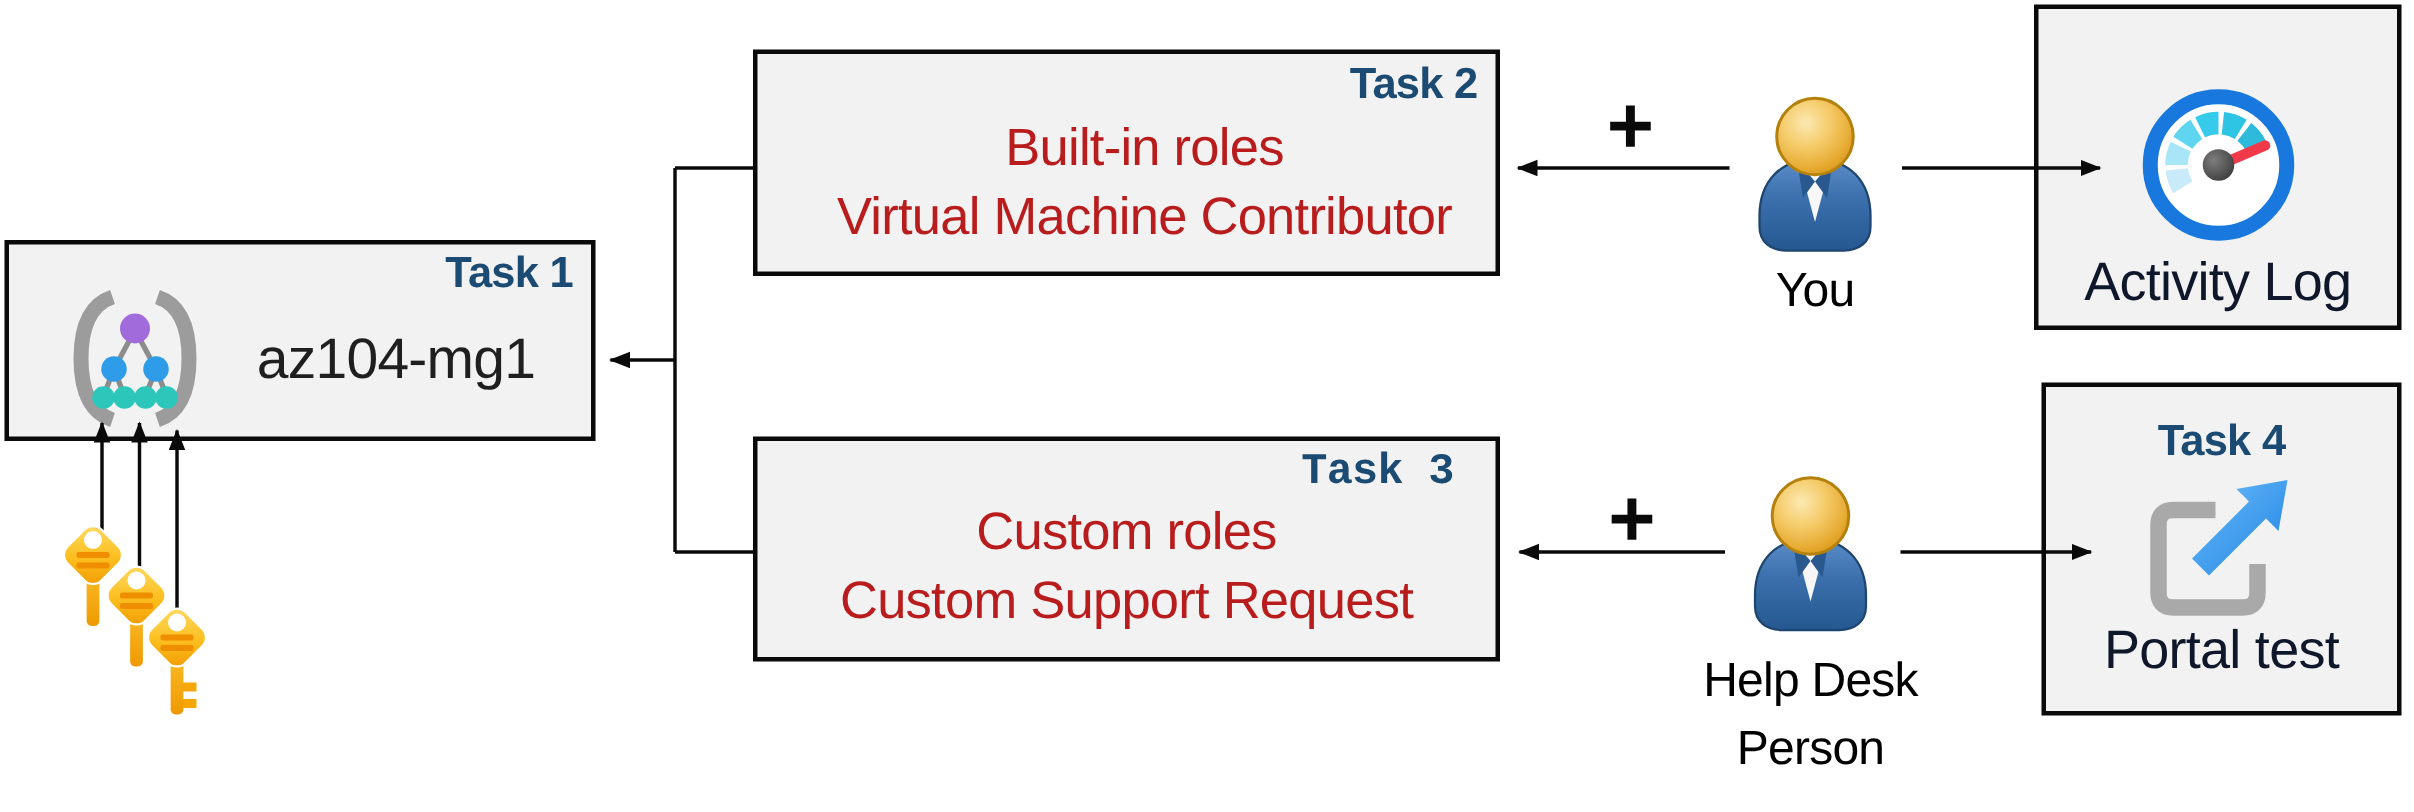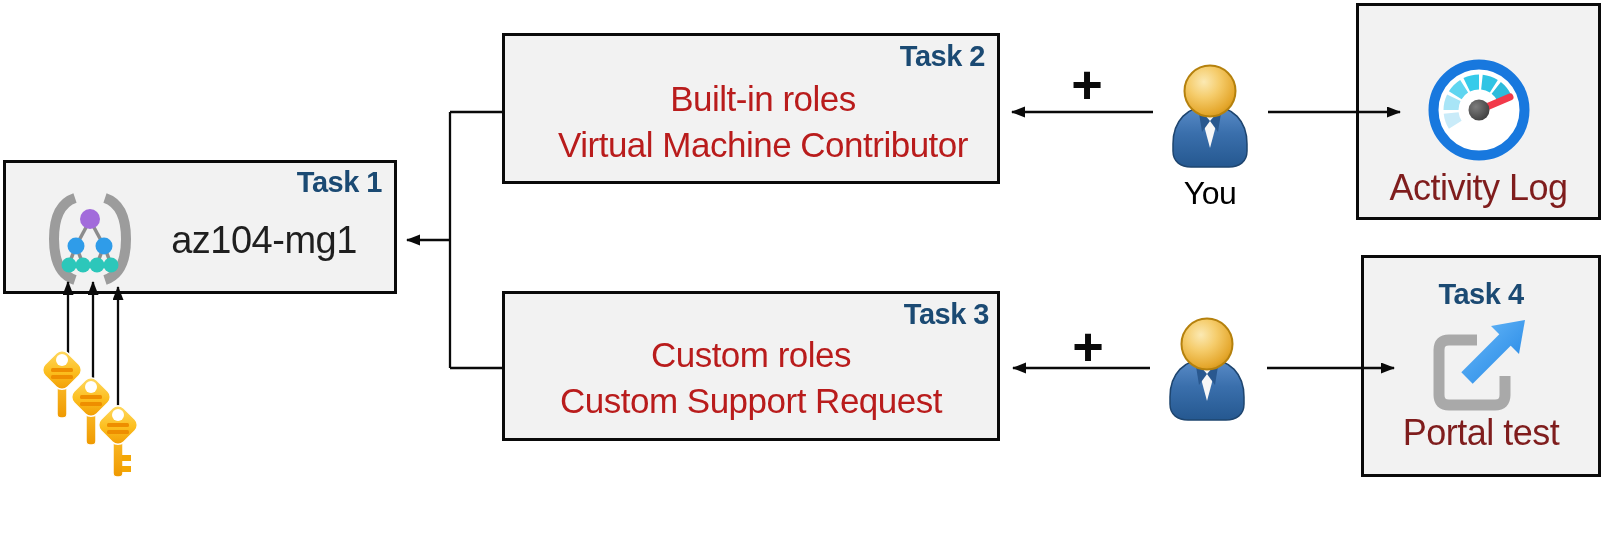--- a/index.html
+++ b/index.html
@@ -14,21 +14,21 @@
     position:absolute;font-weight:bold;font-size:29px;color:#1b4a73;letter-spacing:-0.5px;white-space:nowrap;
   }
   .box-lines{
     position:absolute;left:0;right:0;text-align:center;font-size:35px;line-height:46px;
     letter-spacing:-0.5px;color:#b91c1c;white-space:nowrap;
   }
   .name-text{
     position:absolute;text-align:center;font-size:38px;color:#1f1f1f;letter-spacing:-0.5px;white-space:nowrap;
   }
   .caption{
-    position:absolute;left:0;right:0;text-align:center;font-size:36px;color:#7f1d1d;
+    position:absolute;left:0;right:0;text-align:center;font-size:36px;color:#0f172a;
     letter-spacing:-0.5px;white-space:nowrap;
   }
   .actor-label{
     position:absolute;text-align:center;font-size:32px;line-height:45px;color:#000000;
     letter-spacing:-0.5px;white-space:nowrap;
   }
   .plus{
     position:absolute;width:56px;height:64px;line-height:62px;text-align:center;
     font-size:54px;font-weight:bold;color:#0a0a0a;
   }
@@ -101,21 +101,21 @@
 
   <div class="box" style="left:502px;top:33px;width:498px;height:151px;">
     <div class="task-label" style="top:4px;right:12px;">Task 2</div>
     <div class="box-lines" style="top:40px;padding-left:24px;">
       <div>Built-in roles</div>
       <div>Virtual Machine Contributor</div>
     </div>
   </div>
 
   <div class="box" style="left:502px;top:291px;width:498px;height:150px;">
-    <div class="task-label" style="top:4px;right:8px;">Task 3</div>
+    <div class="task-label" style="top:4px;right:28px;font-family:Liberation Mono, monospace;">Task 3</div>
     <div class="box-lines" style="top:38px;">
       <div>Custom roles</div>
       <div>Custom Support Request</div>
     </div>
   </div>
 
   <div class="box" style="left:1356px;top:3px;width:245px;height:217px;">
     <svg class="icon-abs" style="left:50%;top:51px;margin-left:-53px;" width="106" height="106" viewBox="-53 -53 106 106">
       <circle cx="0" cy="0" r="45.5" fill="#ffffff" stroke="#1878de" stroke-width="10"></circle>
       <g fill="none" stroke-width="15">
@@ -151,20 +151,24 @@
   </svg>
   <div class="actor-label" style="left:1150px;top:171px;width:120px;">You</div>
 
   <svg class="actor" style="left:1161px;top:317px;" width="92" height="108" viewBox="0 0 92 108">
     <path d="M46,42 C23,42 9,57 9,80 L9,87 C9,98 17,103 27,103 L65,103 C75,103 83,98 83,87 L83,80 C83,57 69,42 46,42 Z" fill="url(#bodyGrad)" stroke="#1e456f" stroke-width="1.5"></path>
     <polygon points="35,43 46,84 57,43" fill="#f7f7f7"></polygon>
     <polygon points="34,43 46,57 38,68" fill="#29588f"></polygon>
     <polygon points="58,43 46,57 54,68" fill="#29588f"></polygon>
     <circle cx="46" cy="27" r="25.5" fill="url(#headGrad)" stroke="#b5810d" stroke-width="2"></circle>
   </svg>
+  <div class="actor-label" style="left:1097px;top:431px;width:220px;">
+    <div>Help Desk</div>
+    <div>Person</div>
+  </div>
 
   <div class="plus" style="left:1059px;top:53px;">+</div>
   <div class="plus" style="left:1060px;top:315px;">+</div>
 
   <svg class="overlay" width="1609" height="541" viewBox="0 0 1609 541">
     <defs>
       <marker id="ah" markerWidth="16" markerHeight="13" refX="13" refY="5.5" orient="auto" markerUnits="userSpaceOnUse">
         <path d="M0,0 L14,5.5 L0,11 Z" fill="#0a0a0a"></path>
       </marker>
     </defs>

